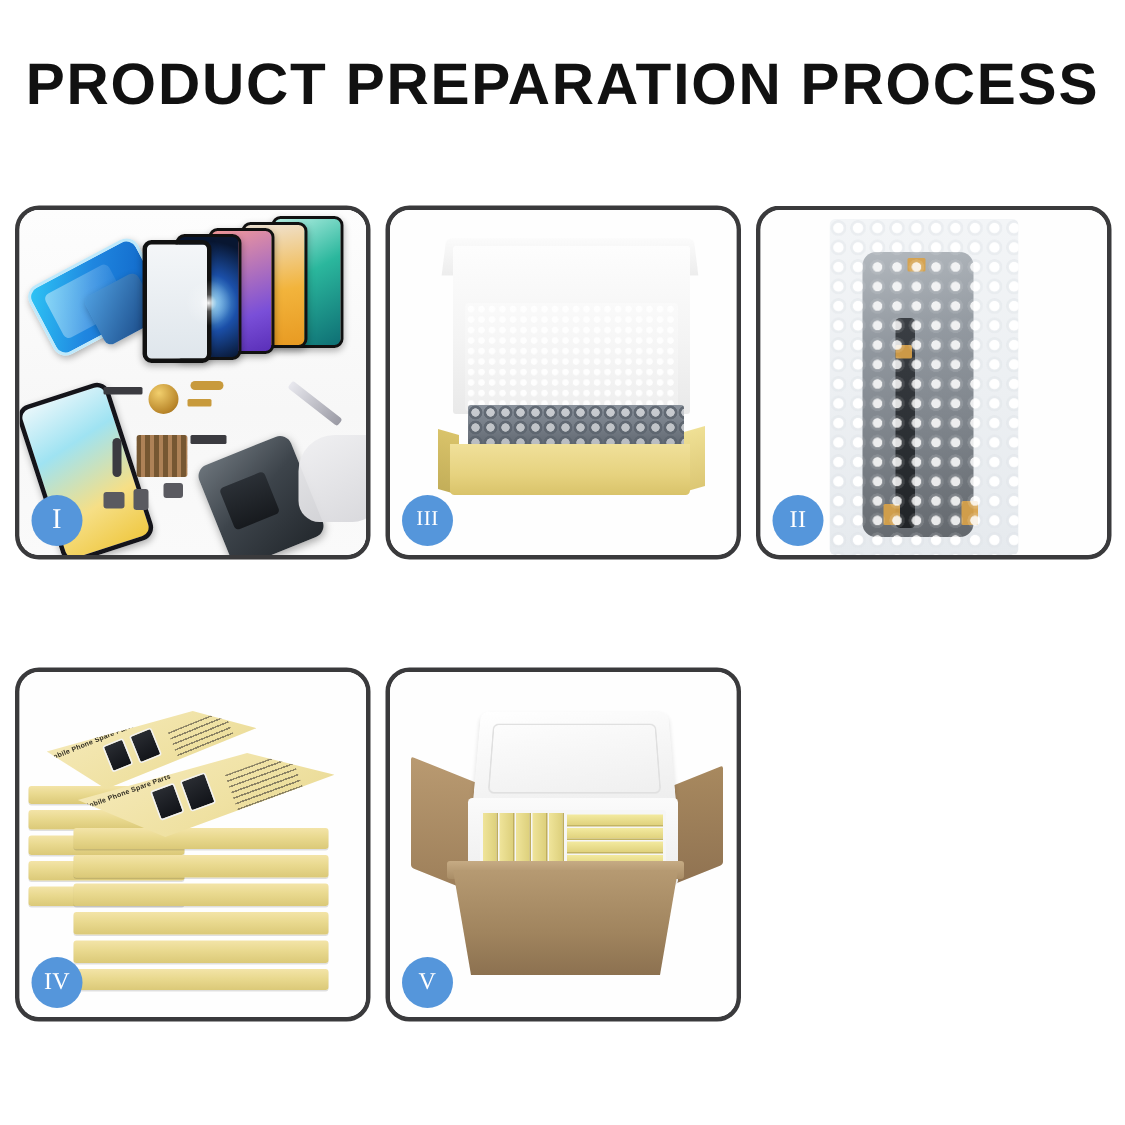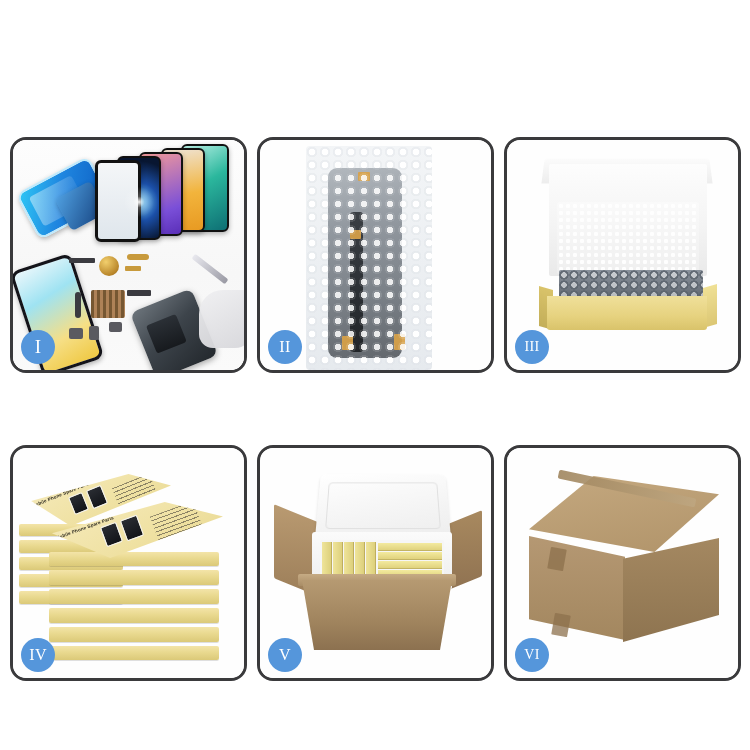--- a/index.html
+++ b/index.html
@@ -284,20 +284,21 @@
     position:absolute;width:16px;height:22px;
     background:rgba(140,112,76,.75);border-radius:1px;
   }
 </style>
 </head>
 <body>
 
 <div class="page">
 
   <div class="header">
+    <div class="title">PRODUCT PREPARATION PROCESS</div>
   </div>
 
   <div class="grid">
 
     <div class="panel">
       <div class="photo">
         <div class="p1-bg"></div>
         <div class="ph ph-blue"></div>
         <div class="ph ph-blue2"></div>
         <div class="ph ph-tall ph-e"></div>
@@ -320,44 +321,44 @@
         <div class="prt" style="left:114px;top:150px;width:24px;height:6px;"></div>
         <div class="back-phone"></div>
         <div class="tweezer"></div>
         <div class="hand"></div>
       </div>
       <div class="badge">I</div>
     </div>
 
     <div class="panel">
       <div class="photo">
+        <div class="bx3-back"></div>
+        <div class="bx3-lid"></div>
+        <div class="bx3-foam"></div>
+        <div class="bx3-bubble"></div>
+        <div class="bx3-left"></div>
+        <div class="bx3-right"></div>
+        <div class="bx3-front"></div>
+      </div>
+      <div class="badge xs">III</div>
+    </div>
+
+    <div class="panel">
+      <div class="photo">
         <div class="bw-bag">
           <div class="bw-screen"></div>
           <div class="bw-flex"></div>
           <div class="bw-tape" style="left:52px;top:26px;width:12px;height:9px;"></div>
           <div class="bw-tape" style="left:44px;top:84px;width:11px;height:9px;"></div>
           <div class="bw-tape" style="left:36px;top:190px;width:11px;height:14px;"></div>
           <div class="bw-tape" style="left:88px;top:188px;width:11px;height:16px;"></div>
           <div class="bw-over"></div>
         </div>
       </div>
       <div class="badge sm">II</div>
-    </div>
-
-    <div class="panel">
-      <div class="photo">
-        <div class="bx3-back"></div>
-        <div class="bx3-lid"></div>
-        <div class="bx3-foam"></div>
-        <div class="bx3-bubble"></div>
-        <div class="bx3-left"></div>
-        <div class="bx3-right"></div>
-        <div class="bx3-front"></div>
-      </div>
-      <div class="badge xs">III</div>
     </div>
 
     <div class="panel">
       <div class="photo">
 
         <div class="stk-box" style="left:6px;top:76px;width:104px;height:12px;"></div>
         <div class="stk-box" style="left:6px;top:92px;width:104px;height:13px;"></div>
         <div class="stk-box" style="left:6px;top:109px;width:104px;height:13px;"></div>
         <div class="stk-box" style="left:6px;top:126px;width:104px;height:13px;"></div>
         <div class="stk-box" style="left:6px;top:143px;width:104px;height:13px;"></div>
@@ -404,26 +405,15 @@
           <div class="c5-ybox-h" style="top:12px;"></div>
           <div class="c5-ybox-h" style="top:21px;"></div>
           <div class="c5-ybox-h" style="top:30px;"></div>
         </div>
         <div class="c5-rim"></div>
         <div class="c5-body"></div>
       </div>
       <div class="badge sm">V</div>
     </div>
 
-    <div class="panel">
-      <div class="photo">
-        <div class="c6-top"></div>
-        <div class="c6-front"></div>
-        <div class="c6-side"></div>
-        <div class="c6-seam"></div>
-        <div class="c6-tape" style="left:42px;top:100px;transform:rotate(10deg);"></div>
-        <div class="c6-tape" style="left:46px;top:166px;transform:rotate(10deg);"></div>
-      </div>
-      <div class="badge xs">VI</div>
-    </div>
 
   </div>
 </div>
 
 </body></html>

